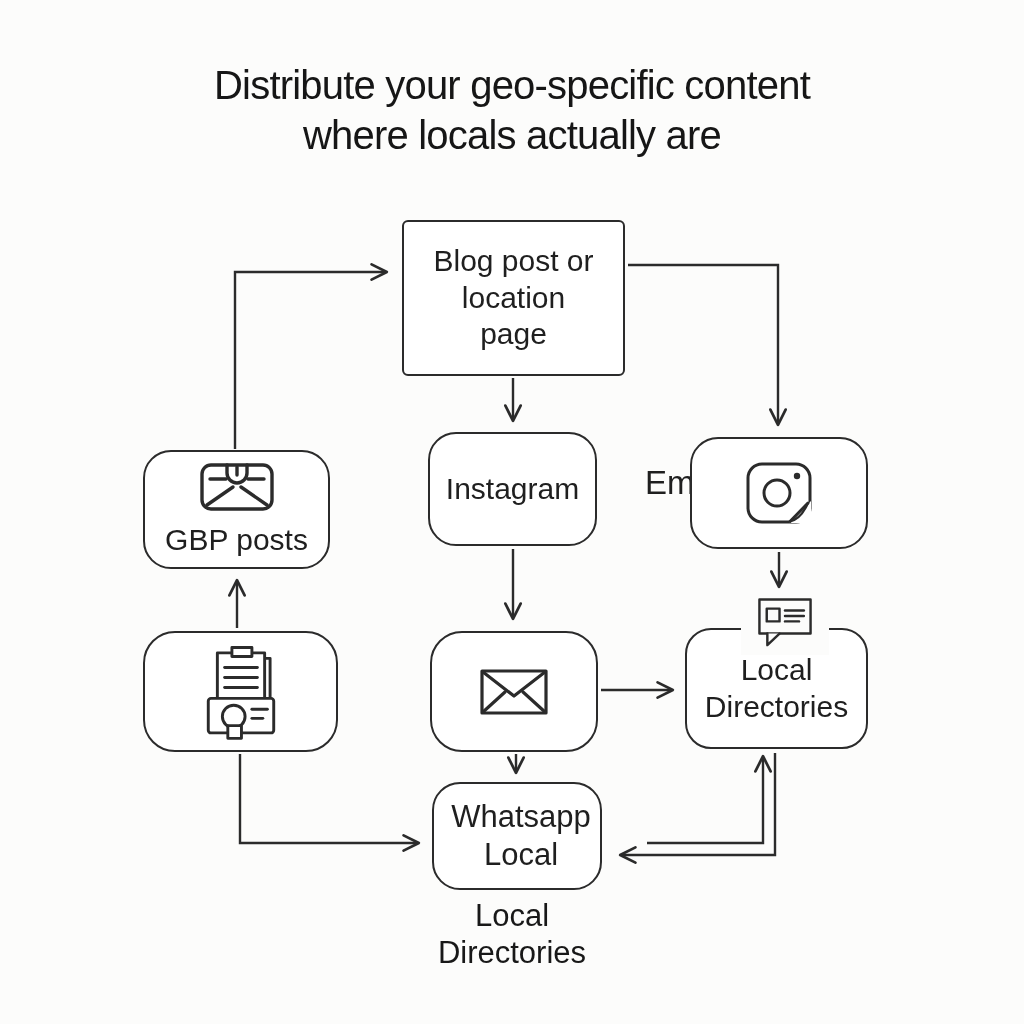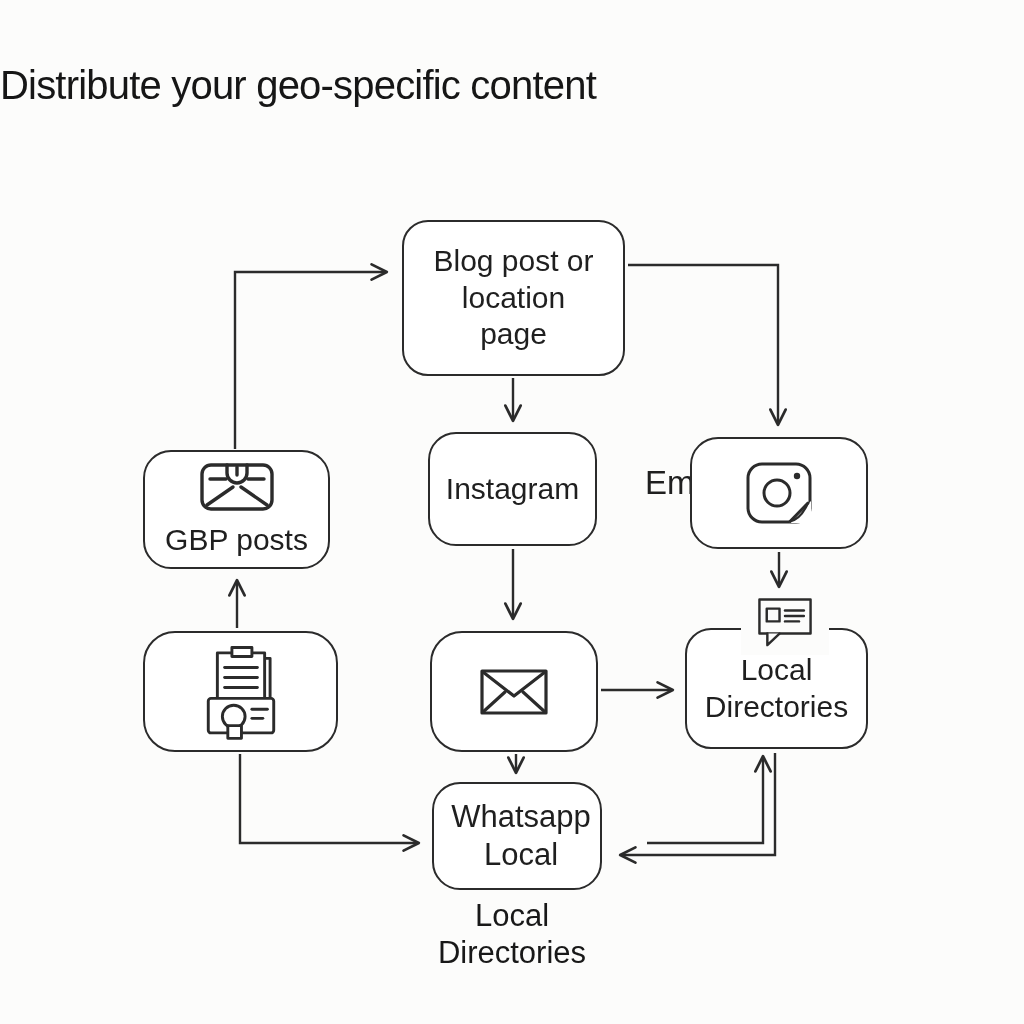--- a/index.html
+++ b/index.html
@@ -4,21 +4,21 @@
 <style>
   html,body{margin:0;padding:0;background:#e9e9e9;}
   .stage{
     position:relative;width:1024px;height:1024px;margin:0 auto;
     background:#fcfcfb;overflow:hidden;
     font-family:"Liberation Sans","DejaVu Sans",sans-serif;
     color:#1c1c1c;
   }
   .title{
     position:absolute;top:60px;left:0;width:100%;
-    text-align:left;font-size:40px;line-height:1.26;
+    text-align:center;font-size:40px;line-height:1.26;
     letter-spacing:-0.8px;color:#161616;font-weight:400;
   }
   .connectors{position:absolute;inset:0;pointer-events:none;}
   .node{
     position:absolute;box-sizing:border-box;
     border:2.5px solid #2b2b2b;border-radius:28px;background:#ffffff;
     display:flex;flex-direction:column;align-items:center;justify-content:center;
     text-align:center;font-size:30px;line-height:1.22;color:#1f1f1f;
   }
   .node .lbl{display:block;}
@@ -40,20 +40,21 @@
   }
   .z2{z-index:2;}
 </style>
 </head>
 <body>
 
 <div class="stage">
 
   <div class="title">
     <div>Distribute your geo-specific content</div>
+    <div>where locals actually are</div>
   </div>
 
   <svg class="connectors" width="1024" height="1024" viewBox="0 0 1024 1024">
     <defs>
       <marker id="arrow" viewBox="0 0 12 12" refX="10" refY="6" markerWidth="8.5" markerHeight="8.5" orient="auto-start-reverse">
         <path d="M1.5,1.5 L10.5,6 L1.5,10.5" fill="none" stroke="#2b2b2b" stroke-width="1.6" stroke-linecap="round" stroke-linejoin="round"></path>
       </marker>
     </defs>
     <g fill="none" stroke="#2b2b2b" stroke-width="2.4">
       <path d="M235,449 L235,272 L386,272" marker-end="url(#arrow)"></path>
@@ -63,21 +64,21 @@
       <path d="M601,690 L672,690" marker-end="url(#arrow)"></path>
       <path d="M779,552 L779,586" marker-end="url(#arrow)"></path>
       <path d="M516,754 L516,772" marker-end="url(#arrow)"></path>
       <path d="M240,754 L240,843 L418,843" marker-end="url(#arrow)"></path>
       <path d="M237,628 L237,581" marker-end="url(#arrow)"></path>
       <path d="M647,843 L763,843 L763,757" marker-end="url(#arrow)"></path>
       <path d="M775,753 L775,855 L621,855" marker-end="url(#arrow)"></path>
     </g>
   </svg>
 
-  <div class="node z2" style="left:402px;top:220px;width:223px;height:156px;border-radius:26px;">
+  <div class="node z2" style="left:402px;top:220px;width:223px;height:156px;border-radius:6px;">
     <span class="lbl blog-label">Blog post or location page</span>
   </div>
 
   <div class="node z2" style="left:428px;top:432px;width:169px;height:114px;">
     <span class="lbl">Instagram</span>
   </div>
 
   <div class="floating-label" style="left:598px;top:464px;width:94px;">Email</div>
 
   <div class="node z2" style="left:690px;top:437px;width:178px;height:112px;">

